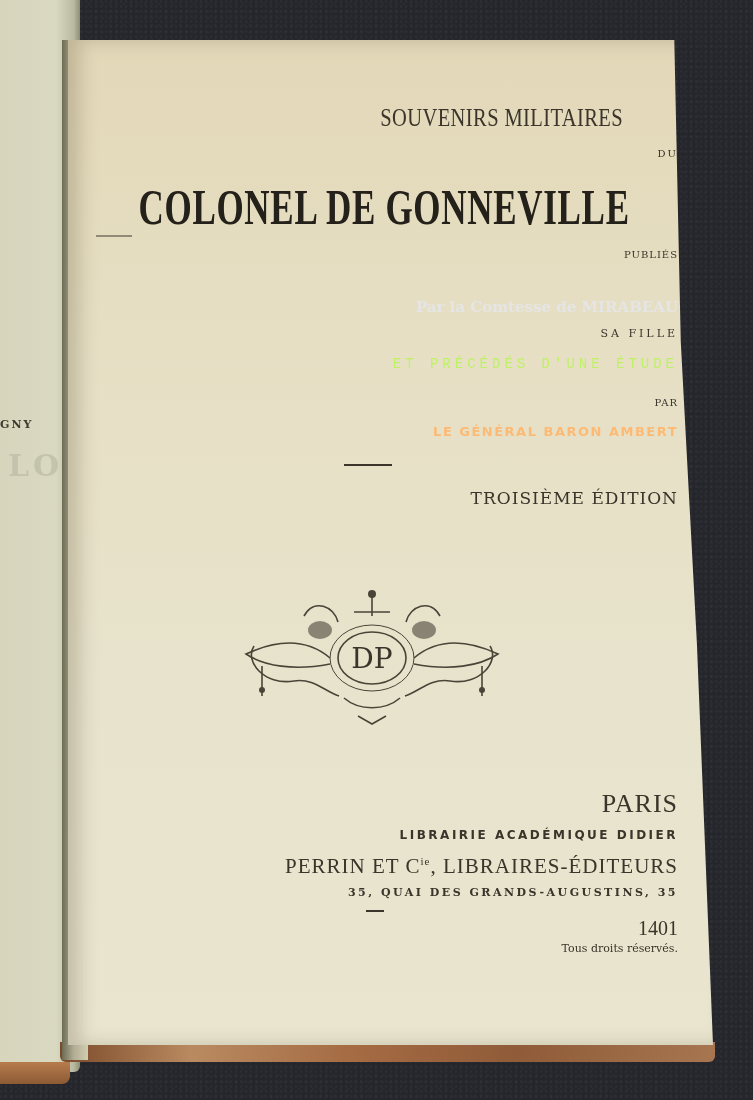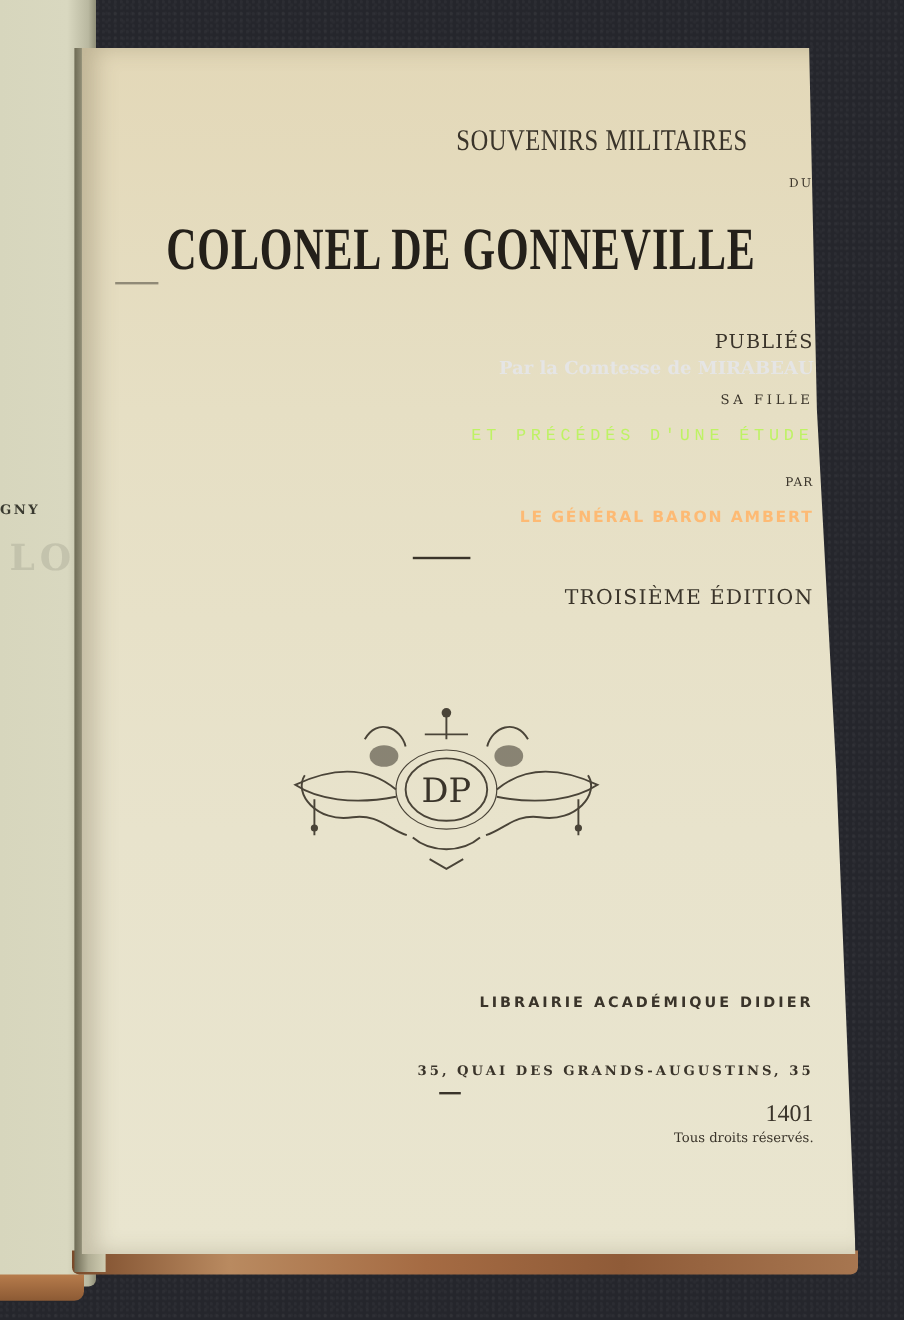--- a/index.html
+++ b/index.html
@@ -54,21 +54,21 @@
     .t-souvenirs {
       top: 64px; font-family: "Liberation Serif", serif; font-size: 25px;
       letter-spacing: 0.5px; transform: scaleX(0.82); color: #3a342a;
     }
     .t-du { top: 108px; font-size: 10px; letter-spacing: 2px; color: #3a342a; }
     .t-colonel {
       top: 138px; font-family: "Liberation Serif", serif; font-weight: bold;
       font-size: 50px; letter-spacing: 1px; transform: scaleX(0.70); color: #24201a;
       left: -30px; right: -30px;
     }
-    .t-publies { top: 235px; font-size: 16px; letter-spacing: 1px; color: #3a342a; padding-left: 15px; }
+    .t-publies { top: 209px; font-size: 10px; letter-spacing: 1px; color: #3a342a; padding-left: 15px; }
     .t-comtesse {
       top: 258px; font-family: "DejaVu Serif", serif; font-weight: bold;
       font-size: 15px; color: #e5e5e5;
     }
     .t-fille { top: 287px; font-size: 11px; letter-spacing: 3px; color: #3a342a; }
     .t-etude {
       top: 316px; font-family: "Liberation Mono", monospace; font-size: 14px;
       letter-spacing: 4px; color: #bef264; padding-left: 15px;
     }
     .t-par { top: 357px; font-size: 10px; letter-spacing: 1px; color: #3a342a; }
@@ -146,18 +146,20 @@
     <g fill="#4a4438">
       <circle cx="28" cy="104" r="3"></circle>
       <circle cx="248" cy="104" r="3"></circle>
       <circle cx="138" cy="8" r="4"></circle>
       <ellipse cx="86" cy="44" rx="12" ry="9" opacity="0.6"></ellipse>
       <ellipse cx="190" cy="44" rx="12" ry="9" opacity="0.6"></ellipse>
     </g>
     <text x="138" y="82" text-anchor="middle" font-family="DejaVu Serif, serif" font-size="28" fill="#3a342a">DP</text>
   </svg>
 
+  <div class="line t-paris">PARIS</div>
   <div class="line t-librairie">LIBRAIRIE ACADÉMIQUE DIDIER</div>
+  <div class="line t-perrin"><span>PERRIN ET C</span><sup>ie</sup><span>, LIBRAIRES-ÉDITEURS</span></div>
   <div class="line t-quai">35, QUAI DES GRANDS-AUGUSTINS, 35</div>
   <div class="rule-2"></div>
   <div class="line t-year">1401</div>
   <div class="line t-rights">Tous droits réservés.</div>
 </div>
 
 </body></html>

